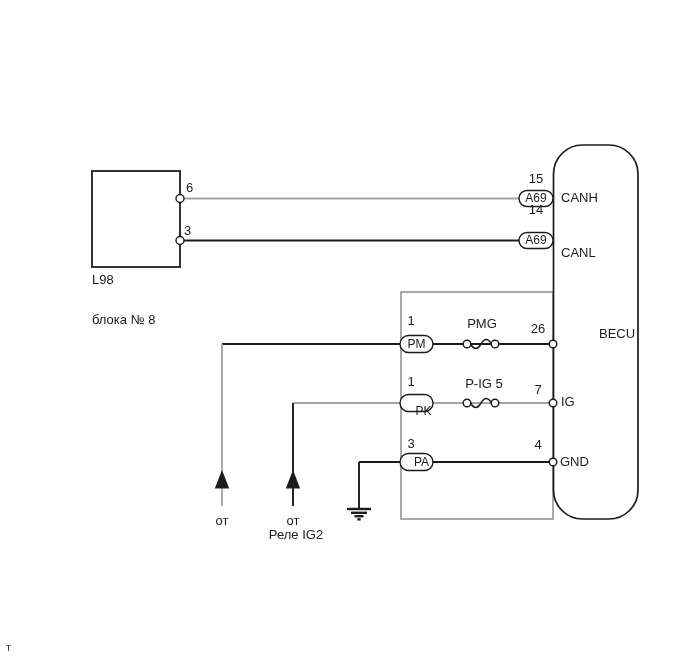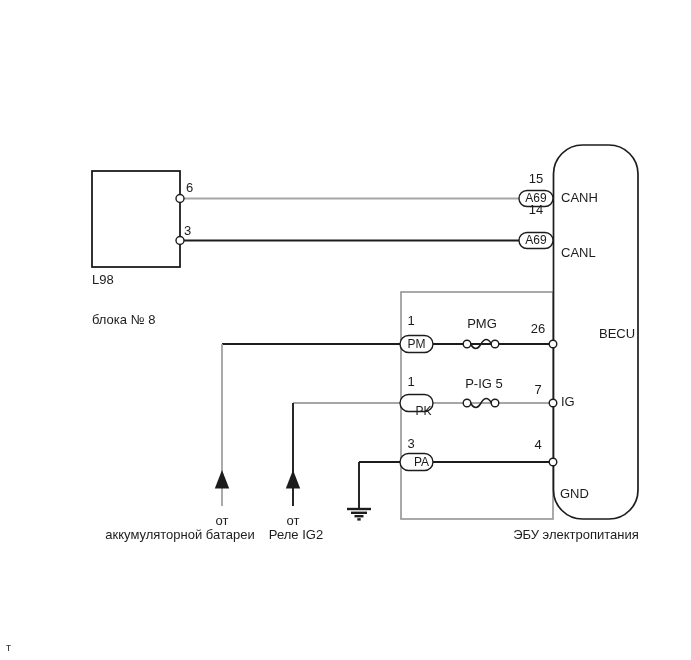--- a/index.html
+++ b/index.html
@@ -102,24 +102,22 @@
 
   <div class="t c" style="left:404px; top:375px; width:14px;">1</div>
   <div class="t c" style="left:458px; top:377px; width:52px;">P-IG 5</div>
   <div class="t c" style="left:531px; top:383px; width:14px;">7</div>
   <div class="t oval-label" style="left:400px; top:395px; width:47px; line-height:17px;margin-top:8px;">PK</div>
   <div class="t" style="left:561px; top:395px;">IG</div>
 
   <div class="t c" style="left:404px; top:437px; width:14px;">3</div>
   <div class="t c" style="left:531px; top:438px; width:14px;">4</div>
   <div class="t oval-label" style="left:400px; top:454px; width:43px; line-height:17px;">PA</div>
-  <div class="t" style="left:560px; top:455px;margin-top:32px;">GND</div>
+  <div class="t" style="left:560px; top:455px;">GND</div>
 
   <div class="t c" style="left:206px; top:514px; width:32px;">от</div>
-  <div class="t c" style="left:100px; top:528px; width:160px;">аккумуляторной батареи</div>
   <div class="t c" style="left:277px; top:514px; width:32px;">от</div>
   <div class="t c" style="left:266px; top:528px; width:60px;">Реле IG2</div>
 
-  <div class="t c" style="left:505px; top:528px; width:142px;">ЭБУ электропитания</div>
 
   <div class="t footnote" style="left:6px; top:641px;">т</div>
 
 </div>
 
 </body></html>

